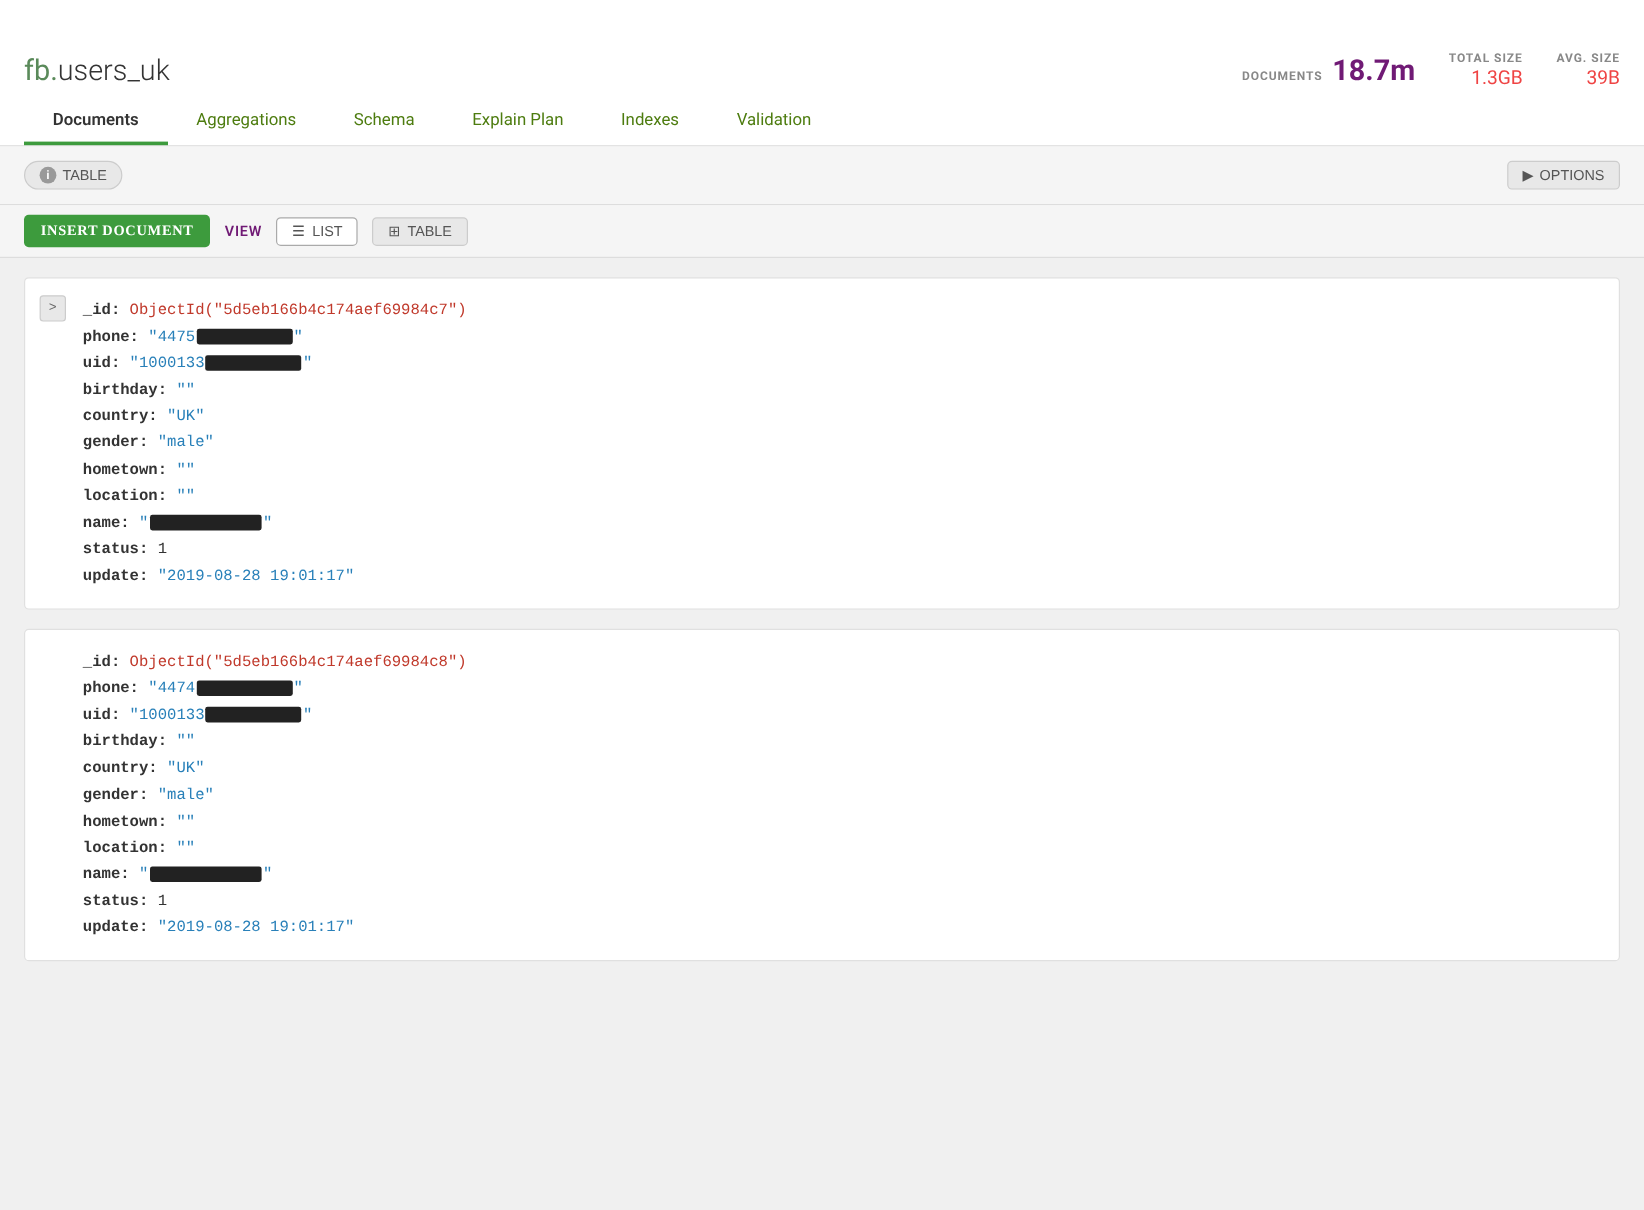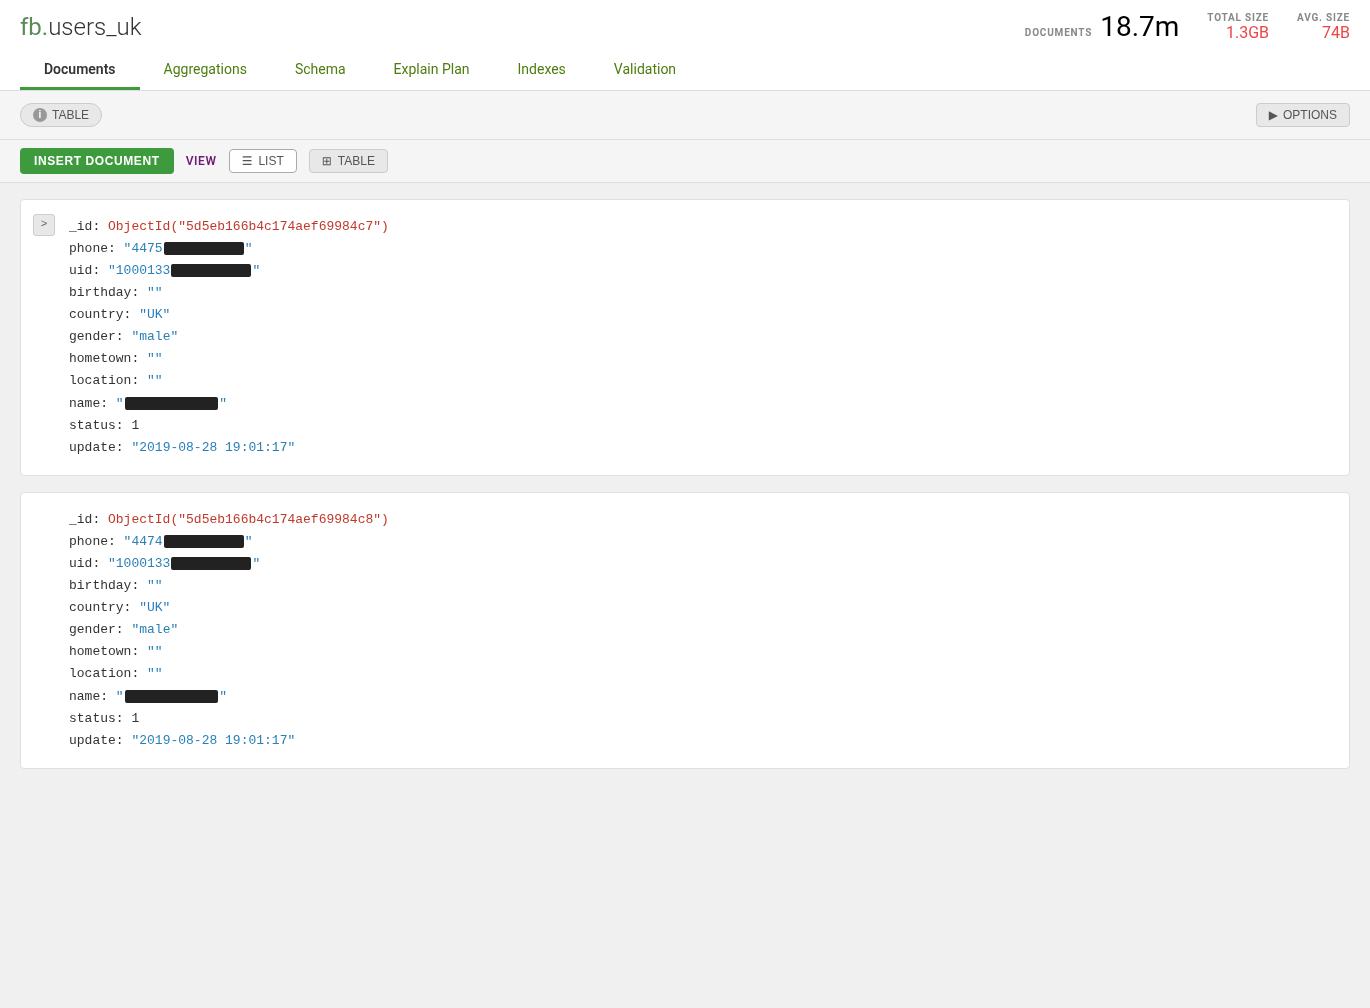--- a/index.html
+++ b/index.html
@@ -14,20 +14,21 @@
     .header {
       background: #fff;
       padding: 12px 20px 0 20px;
       border-bottom: 1px solid #ddd;
     }
     .header-top {
       display: flex;
       align-items: center;
       justify-content: space-between;
       padding-bottom: 8px;
+      margin-top: 32px;
     }
     .collection-title {
       font-size: 24px;
       font-weight: 300;
       color: #333;
     }
     .collection-title .prefix {
       color: #5a8a5a;
       font-weight: 400;
     }
@@ -40,23 +41,23 @@
       text-align: right;
     }
     .stat-label {
       font-size: 10px;
       font-weight: 700;
       letter-spacing: 0.08em;
       color: #888;
       text-transform: uppercase;
     }
     .stat-value {
-      font-size: 28px;
-      font-weight: 400;
-      color: #000000;
+      font-size: 24px;
+      font-weight: 700;
+      color: #701a75;
       line-height: 1.1;
     }
     .stat-value-small {
       font-size: 16px;
       color: #ef4444;
     }
     .stat-inline {
       display: flex;
       align-items: baseline;
       gap: 8px;
@@ -148,20 +149,21 @@
       background: #3d9b3d;
       color: #fff;
       border: none;
       border-radius: 4px;
       padding: 6px 14px;
       font-size: 12px;
       font-weight: 700;
       letter-spacing: 0.05em;
       cursor: pointer;
       text-transform: uppercase;
+      font-family: Liberation Serif, serif;
     }
     .view-label {
       font-size: 12px;
       color: #701a75;
       font-weight: 600;
       letter-spacing: 0.05em;
       text-transform: uppercase;
     }
     .view-btn {
       background: #e8e8e8;
@@ -209,21 +211,21 @@
       border-radius: 3px;
       cursor: pointer;
       display: flex;
       align-items: center;
       justify-content: center;
       font-size: 11px;
       color: #666;
     }
     .field-name {
       color: #333;
-      font-weight: 400;
+      font-weight: 700;
     }
     .field-value-objectid {
       color: #c0392b;
     }
     .field-value-string {
       color: #2980b9;
     }
     .field-value-number {
       color: #333;
     }
@@ -253,21 +255,21 @@
       <div class="stat-inline">
         <span class="stat-label">DOCUMENTS</span>
         <span class="stat-value">18.7m</span>
       </div>
       <div class="stat-group">
         <div class="stat-label">TOTAL SIZE</div>
         <div class="stat-value-small">1.3GB</div>
       </div>
       <div class="stat-group">
         <div class="stat-label">AVG. SIZE</div>
-        <div class="stat-value-small">74B</div>
+        <div class="stat-value-small">39B</div>
       </div>
     </div>
   </div>
 
   <div class="tabs">
     <div class="tab active">Documents</div>
     <div class="tab">Aggregations</div>
     <div class="tab">Schema</div>
     <div class="tab">Explain Plan</div>
     <div class="tab">Indexes</div>

